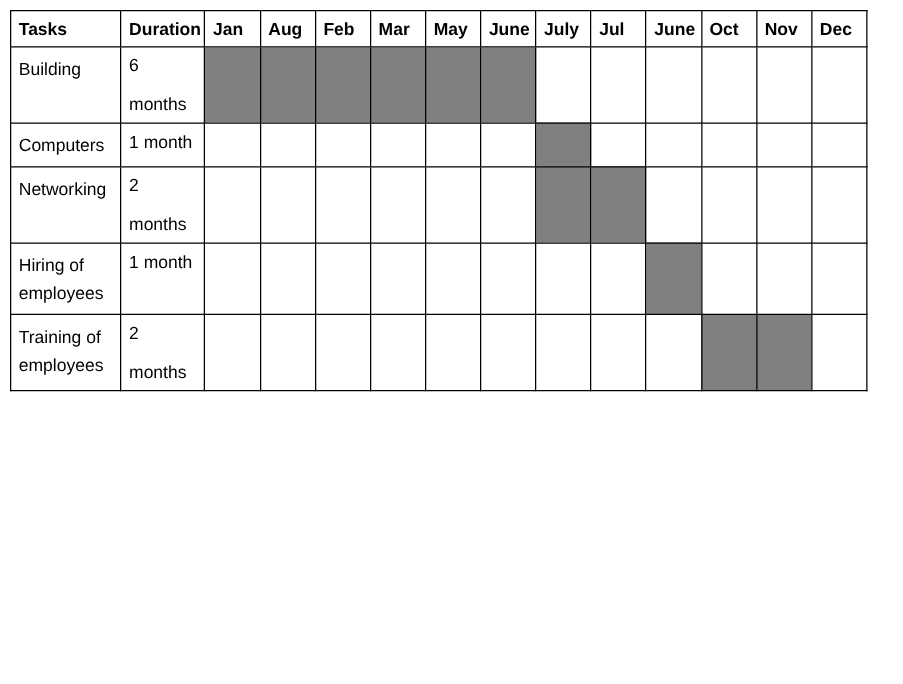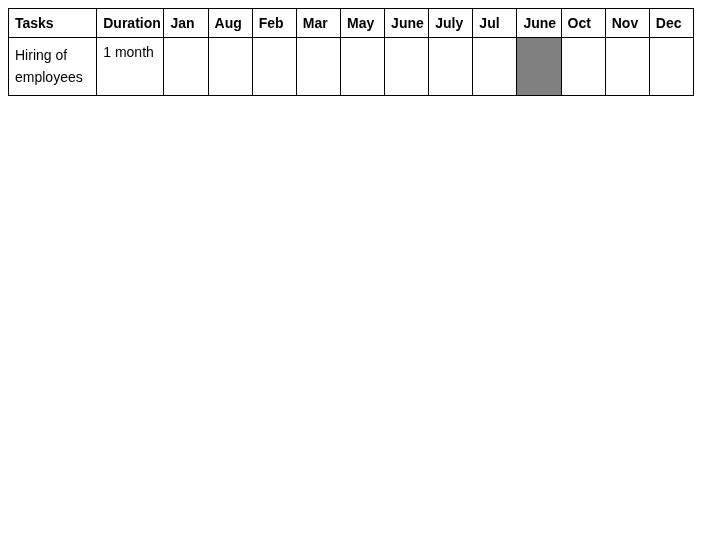--- a/index.html
+++ b/index.html
@@ -66,29 +66,102 @@
       <th>July</th>
       <th>Jul</th>
       <th>June</th>
       <th>Oct</th>
       <th>Nov</th>
       <th>Dec</th>
     </tr>
   </thead>
   <tbody id="gantt-body">
       <tr>
+        <td class="task-cell">Building</td>
+        <td class="dur-cell">
+          <span class="n">6</span>
+          <span class="u">months</span>
+        </td>
+        <td class="filled"></td>
+        <td class="filled"></td>
+        <td class="filled"></td>
+        <td class="filled"></td>
+        <td class="filled"></td>
+        <td class="filled"></td>
+        <td></td>
+        <td></td>
+        <td></td>
+        <td></td>
+        <td></td>
+        <td></td>
+      </tr>
+      <tr>
+        <td class="task-cell">Computers</td>
+        <td class="dur-cell"> 1 month</td>
+        <td></td>
+        <td></td>
+        <td></td>
+        <td></td>
+        <td></td>
+        <td></td>
+        <td class="filled"></td>
+        <td></td>
+        <td></td>
+        <td></td>
+        <td></td>
+        <td></td>
+      </tr>
+      <tr>
+        <td class="task-cell">Networking</td>
+        <td class="dur-cell">
+          <span class="n">2</span>
+          <span class="u">months</span>
+        </td>
+        <td></td>
+        <td></td>
+        <td></td>
+        <td></td>
+        <td></td>
+        <td></td>
+        <td class="filled"></td>
+        <td class="filled"></td>
+        <td></td>
+        <td></td>
+        <td></td>
+        <td></td>
+      </tr>
+      <tr>
         <td class="task-cell">Hiring of employees</td>
         <td class="dur-cell">1 month</td>
         <td></td>
         <td></td>
         <td></td>
         <td></td>
         <td></td>
         <td></td>
         <td></td>
         <td></td>
         <td class="filled"></td>
         <td></td>
         <td></td>
         <td></td>
       </tr>
+      <tr>
+        <td class="task-cell">Training of employees</td>
+        <td class="dur-cell">
+          <span class="n">2</span>
+          <span class="u">months</span>
+        </td>
+        <td></td>
+        <td></td>
+        <td></td>
+        <td></td>
+        <td></td>
+        <td></td>
+        <td></td>
+        <td></td>
+        <td></td>
+        <td class="filled"></td>
+        <td class="filled"></td>
+        <td></td>
+      </tr>
     </tbody>
 </table>
 
 </body></html>

